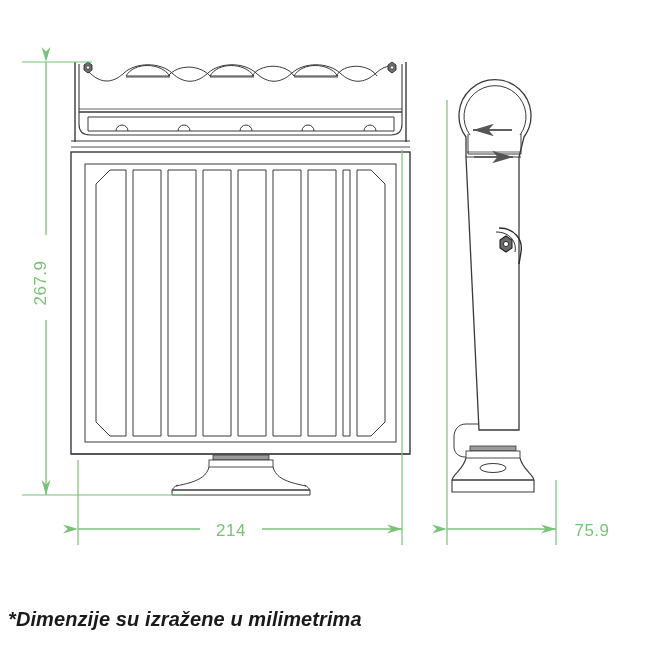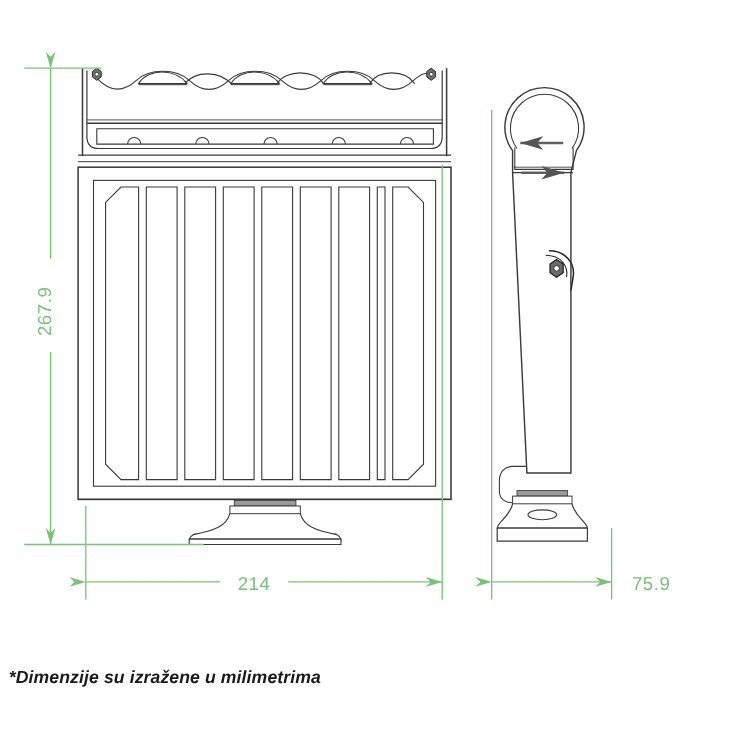--- a/index.html
+++ b/index.html
@@ -27,21 +27,21 @@
     left: 0;
     top: 0;
   }
   .caption {
     position: absolute;
     left: 8px;
     top: 608px;
     font-family: "Liberation Sans", sans-serif;
     font-style: italic;
     font-weight: 700;
-    font-size: 16px;
+    font-size: 20px;
     color: #1a1a1a;
     letter-spacing: 0.1px;
     white-space: nowrap;
   }
   .dim-text {
     font-family: "Liberation Sans", sans-serif;
     font-size: 17px;
     fill: #79c379;
     letter-spacing: 0.5px;
   }

